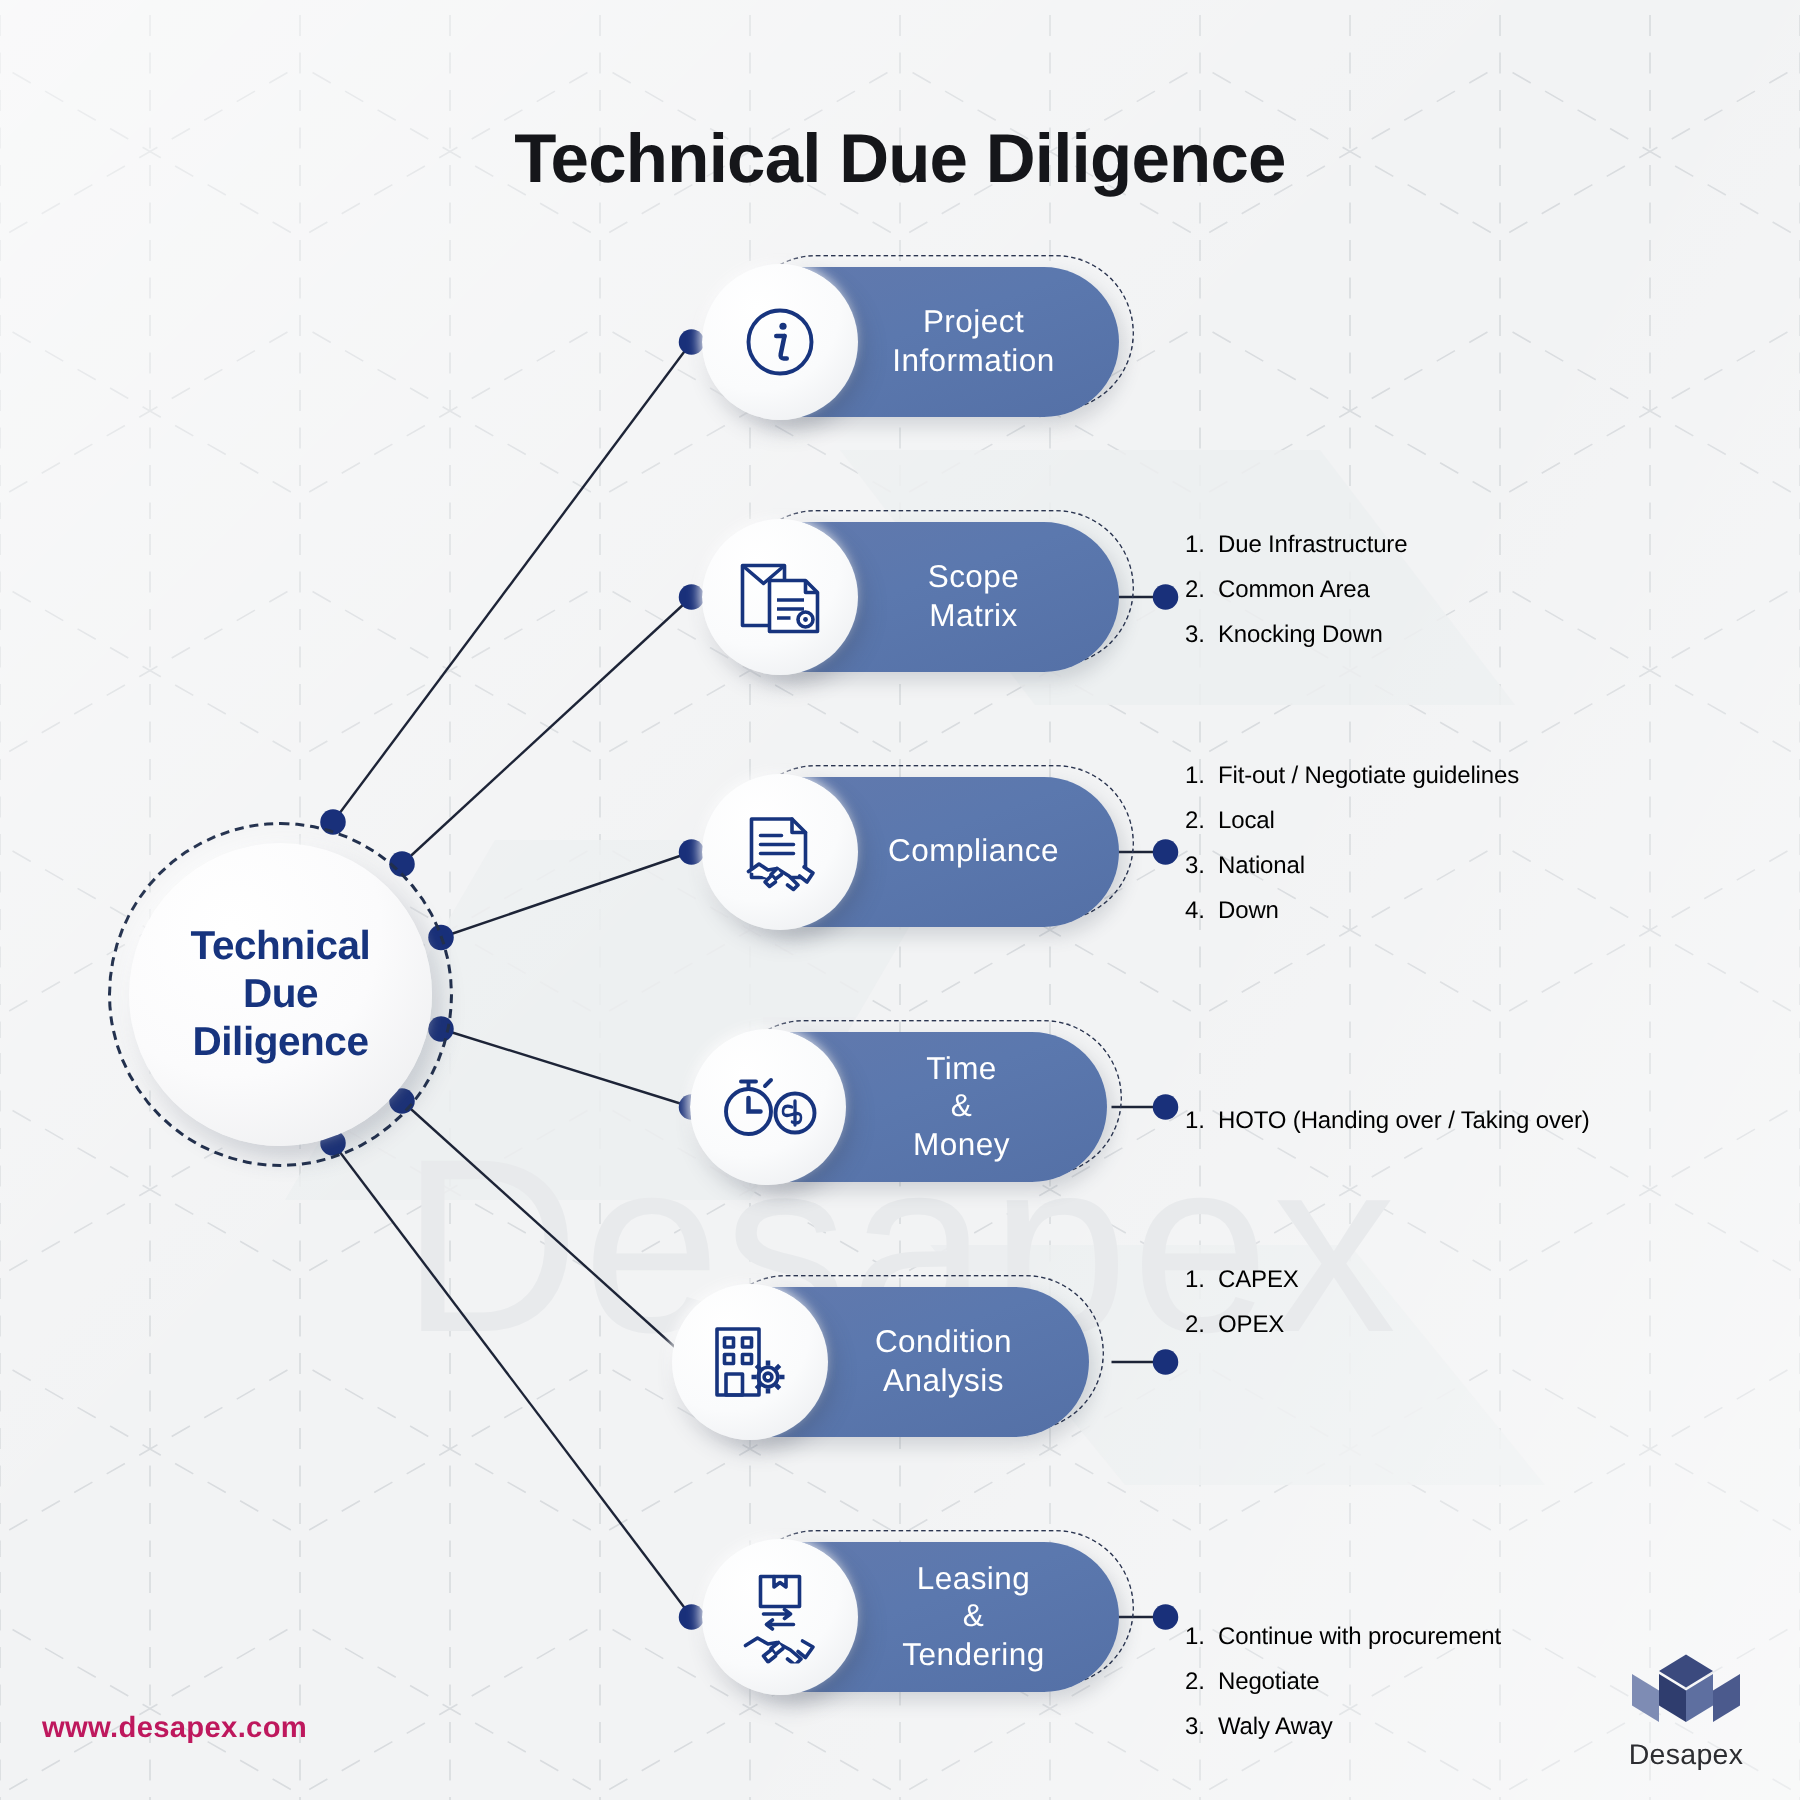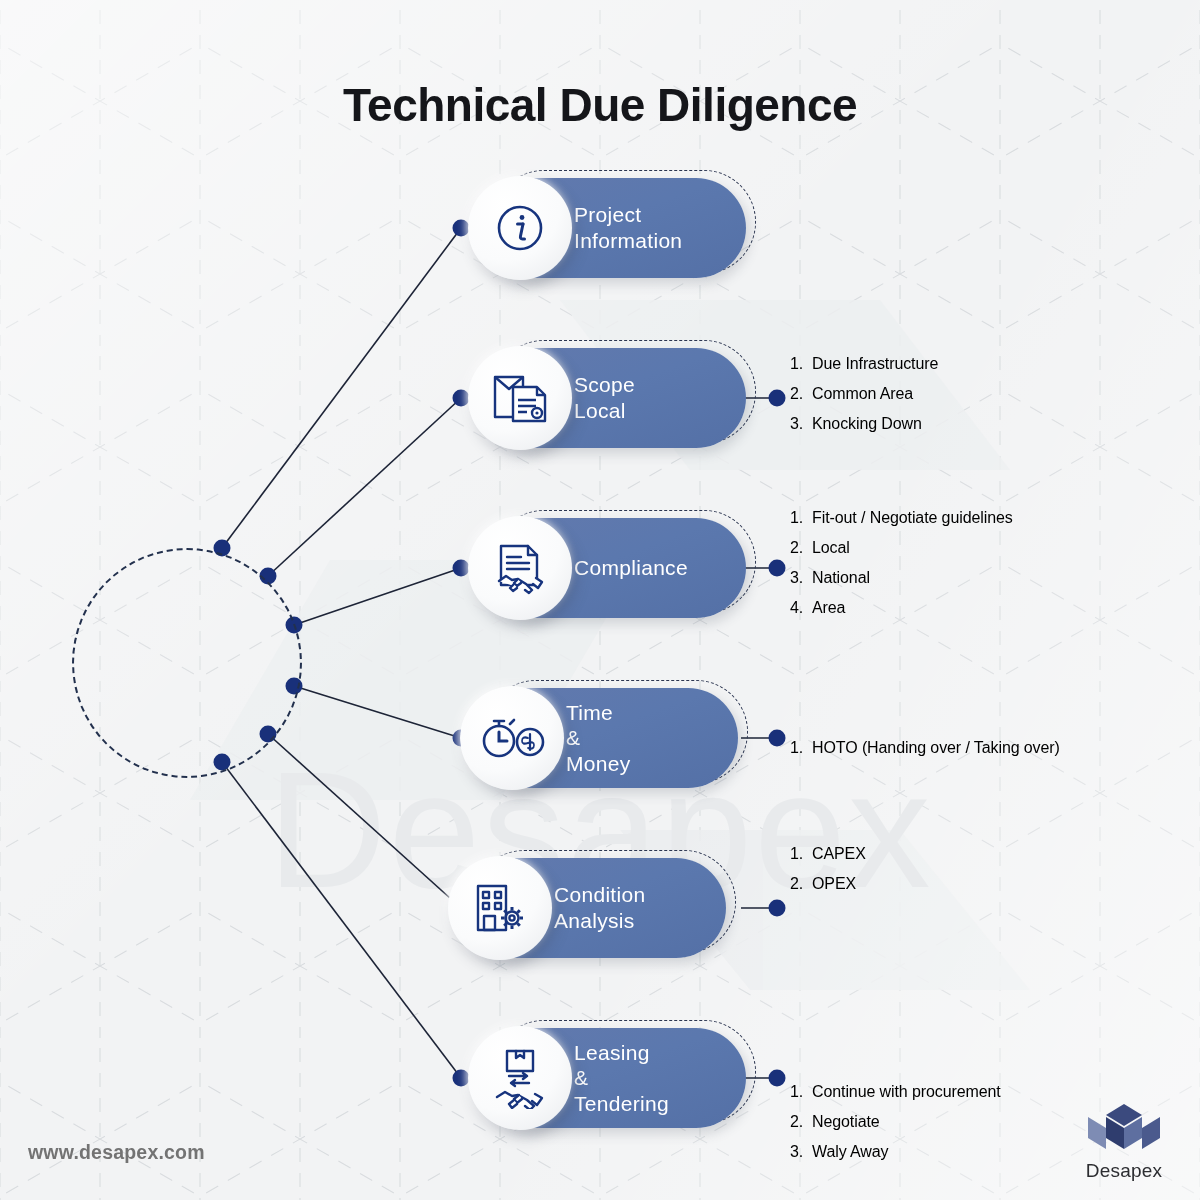--- a/index.html
+++ b/index.html
@@ -108,21 +108,21 @@
     display:flex;
     align-items:center;
     justify-content:flex-end;
     padding-right:22px;
   }
   .pill-label {
     color:#ffffff;
     font-size:21px;
     font-weight:300;
     line-height:1.22;
-    text-align:left;
+    text-align:center;
     width:150px;
     white-space:pre-line;
     letter-spacing:0.3px;
   }
   .icon-circle {
     position:absolute;
     left:0; top:-2px;
     width:104px; height:104px;
     border-radius:50%;
     background:radial-gradient(circle at 35% 28%, #ffffff 0%, #fafbfc 55%, #e8eaed 100%);
@@ -149,21 +149,21 @@
   }
   .bullets li:last-child { margin-bottom:0;margin-top:10px; }
   .bullets li .num { display:inline-block; min-width:22px; }
 
   
   #site-url {
     position:absolute;
     left:28px; bottom:36px;
     font-size:19.5px;
     font-weight:bold;
-    color:#737373;
+    color:#be185d;
     letter-spacing:0.2px;
     z-index:6;
   }
   #logo {
     position:absolute;
     right:22px; bottom:18px;
     width:108px;
     z-index:6;
     text-align:center;
   }
@@ -242,20 +242,25 @@
     <circle cx="777" cy="738" r="8.5"></circle>
     <circle cx="777" cy="908" r="8.5"></circle>
     <circle cx="777" cy="1078" r="8.5"></circle>
   </g>
 </svg>
 
 <h1 id="title">Technical Due Diligence</h1>
 
 <div id="hub-wrap">
   <div id="hub-dash"></div>
+  <div id="hub">
+    <div id="hub-label">Technical
+Due
+Diligence</div>
+  </div>
 </div>
 
 <div class="node" style="left:468px; top:178px;">
   <div class="node-dash"></div>
   <div class="pill">
     <div class="pill-label">Project
 Information</div>
   </div>
   <div class="icon-circle">
     <svg width="60" height="60" viewBox="0 0 60 60" fill="none" stroke="#17347e" stroke-width="2.6">
@@ -264,21 +269,21 @@
       <path d="M33 26 L30.5 38 q-0.6 3 2 3 h2" stroke-linecap="round" stroke-width="3"></path>
       <path d="M27.5 26 h5.5" stroke-linecap="round" stroke-width="3"></path>
     </svg>
   </div>
 </div>
 
 <div class="node" style="left:468px; top:348px;">
   <div class="node-dash"></div>
   <div class="pill">
     <div class="pill-label">Scope
-Local</div>
+Matrix</div>
   </div>
   <div class="icon-circle">
     <svg width="62" height="58" viewBox="0 0 62 58" fill="none" stroke="#17347e" stroke-width="2.4" stroke-linejoin="round">
       <rect x="6" y="8" width="28" height="40"></rect>
       <path d="M6 8 L20 20 L34 8"></path>
       <path d="M24 18 h24 l8 8 v26 h-32 z" fill="#fff"></path>
       <path d="M48 18 v8 h8"></path>
       <path d="M29 31 h18 M29 37 h18 M29 43 h9"></path>
       <circle cx="48" cy="44" r="5"></circle>
       <circle cx="48" cy="44" r="1.6" fill="#17347e" stroke="none"></circle>
@@ -371,21 +376,21 @@
 <ul class="bullets" style="top:356px;">
   <li><span class="num">1.</span><span>Due Infrastructure</span></li>
   <li><span class="num">2.</span><span>Common Area</span></li>
   <li><span class="num">3.</span><span>Knocking Down</span></li>
 </ul>
 
 <ul class="bullets" style="top:510px;">
   <li><span class="num">1.</span><span>Fit-out / Negotiate guidelines</span></li>
   <li><span class="num">2.</span><span>Local</span></li>
   <li><span class="num">3.</span><span>National</span></li>
-  <li><span class="num">4.</span><span>Area</span></li>
+  <li><span class="num">4.</span><span>Down</span></li>
 </ul>
 
 <ul class="bullets" style="top:730px;">
   <li><span class="num">1.</span><span>HOTO (Handing over / Taking over)</span></li>
 </ul>
 
 <ul class="bullets" style="top:846px;">
   <li><span class="num">1.</span><span>CAPEX</span></li>
   <li><span class="num">2.</span><span>OPEX</span></li>
 </ul>

